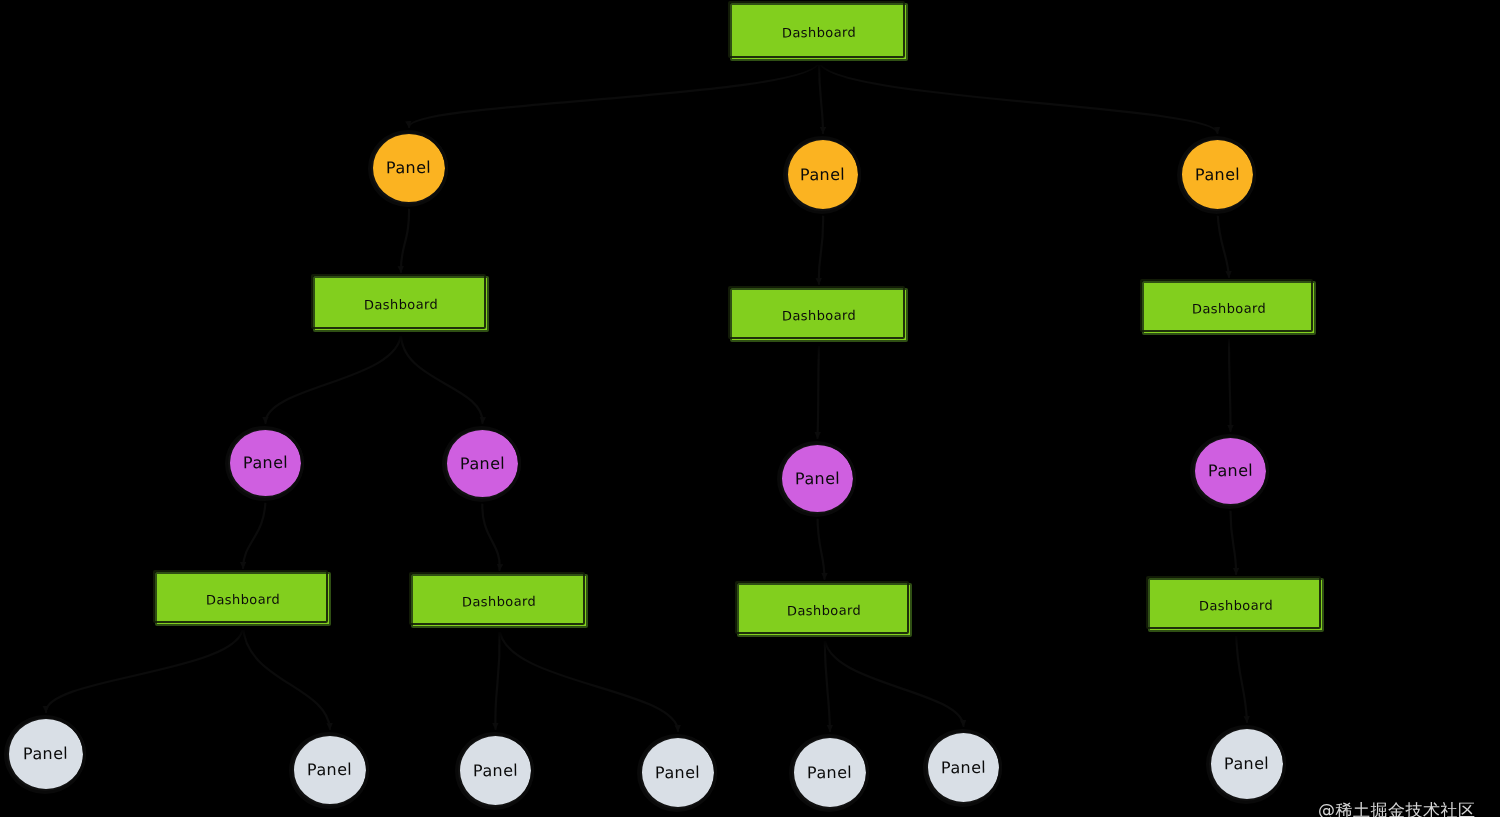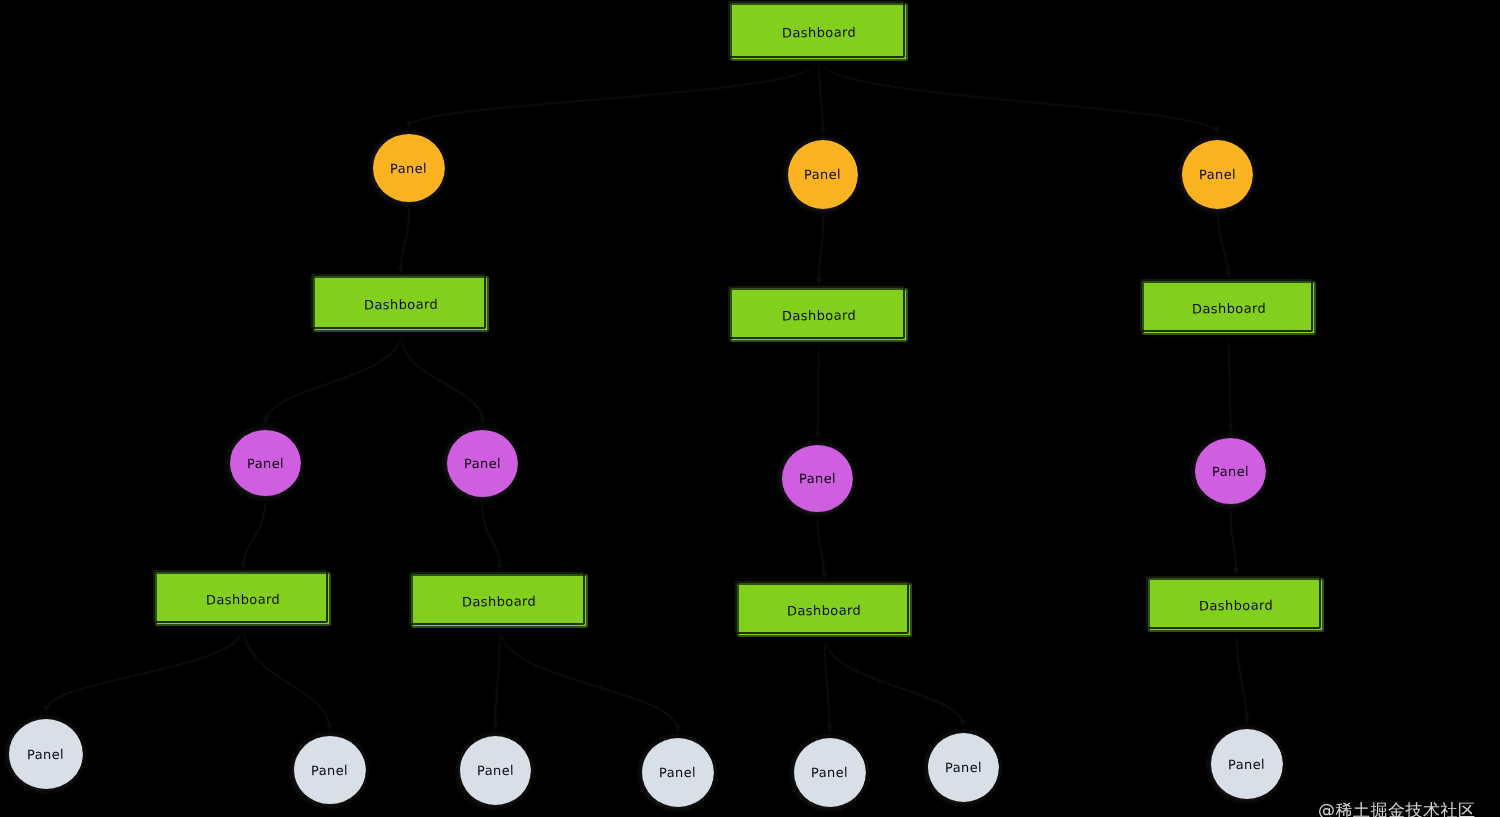--- a/index.html
+++ b/index.html
@@ -77,21 +77,21 @@
     content: "";
     position: absolute;
     left: -5px;
     top: -4px;
     right: -3px;
     bottom: -5px;
     border: 3px solid rgba(10,10,10,0.95);
     border-radius: 50%;
     pointer-events: none;
   }
-  .ellipse .node-label { font-size: 13px; }
+  .ellipse .node-label { font-size: 16px; }
   .watermark {
     position: absolute;
     font-family: "DejaVu Sans", sans-serif;
     font-size: 17px;
     color: #e8e8e8;
     opacity: 0.92;
     white-space: nowrap;
     user-select: none;
     letter-spacing: 0.5px;
   }

